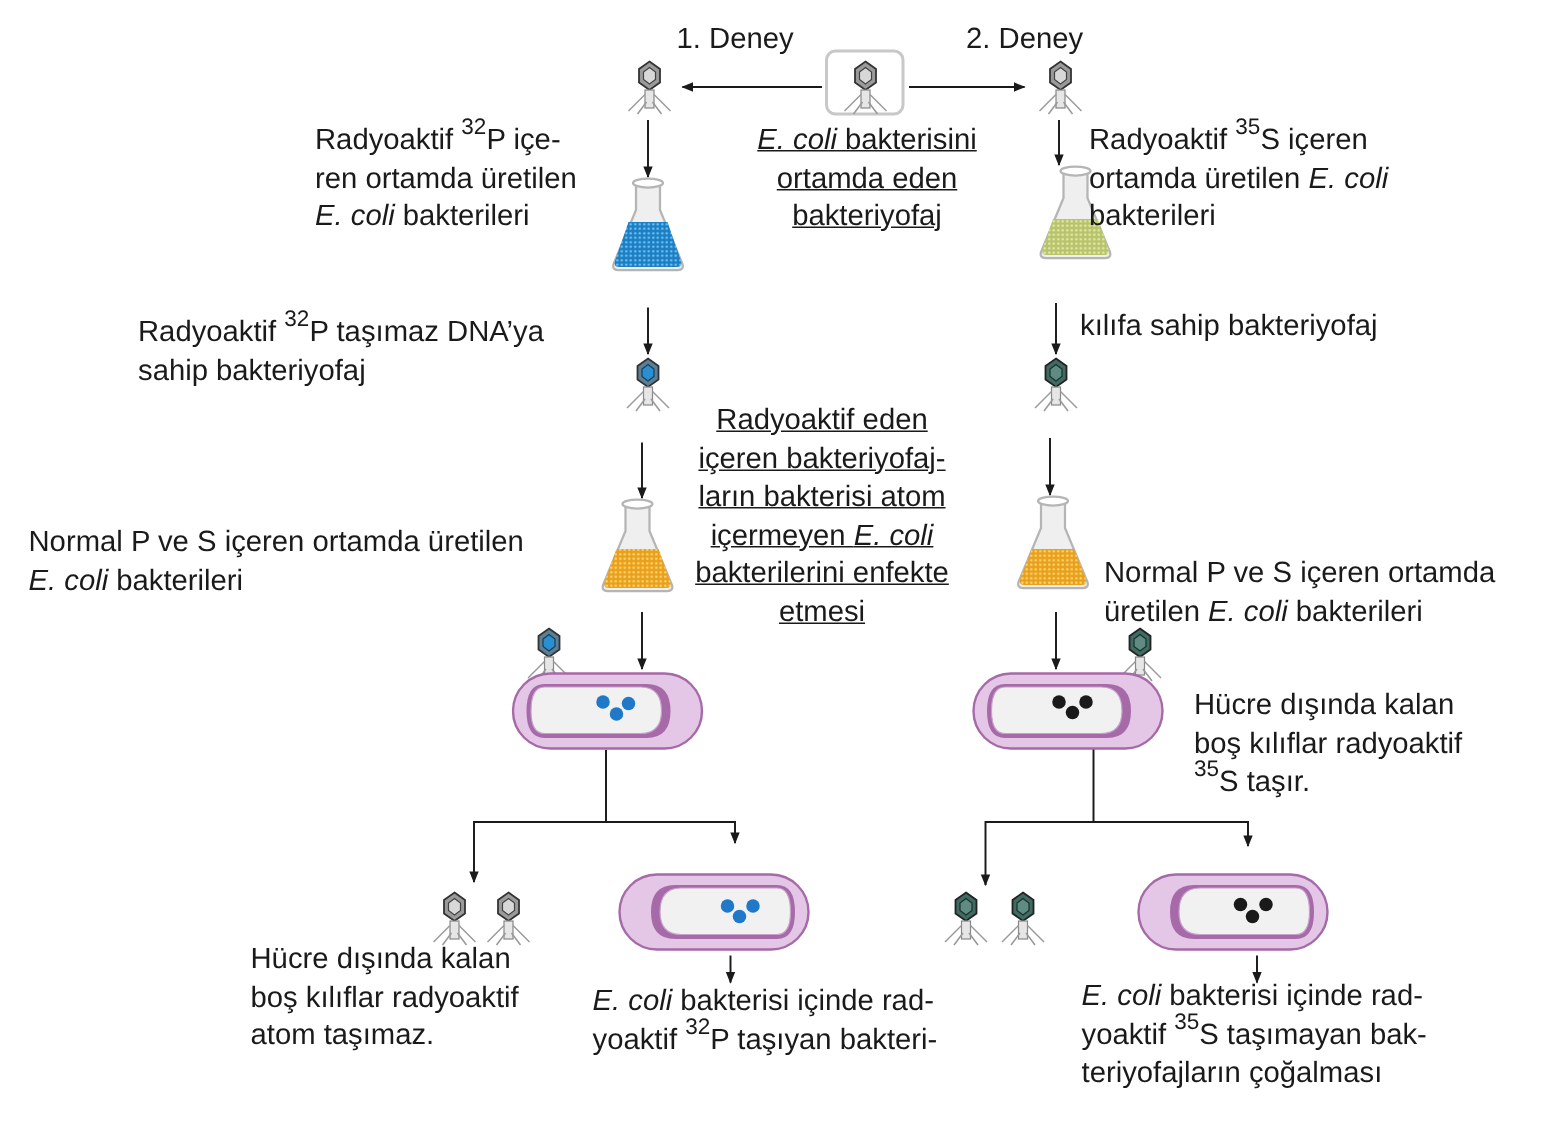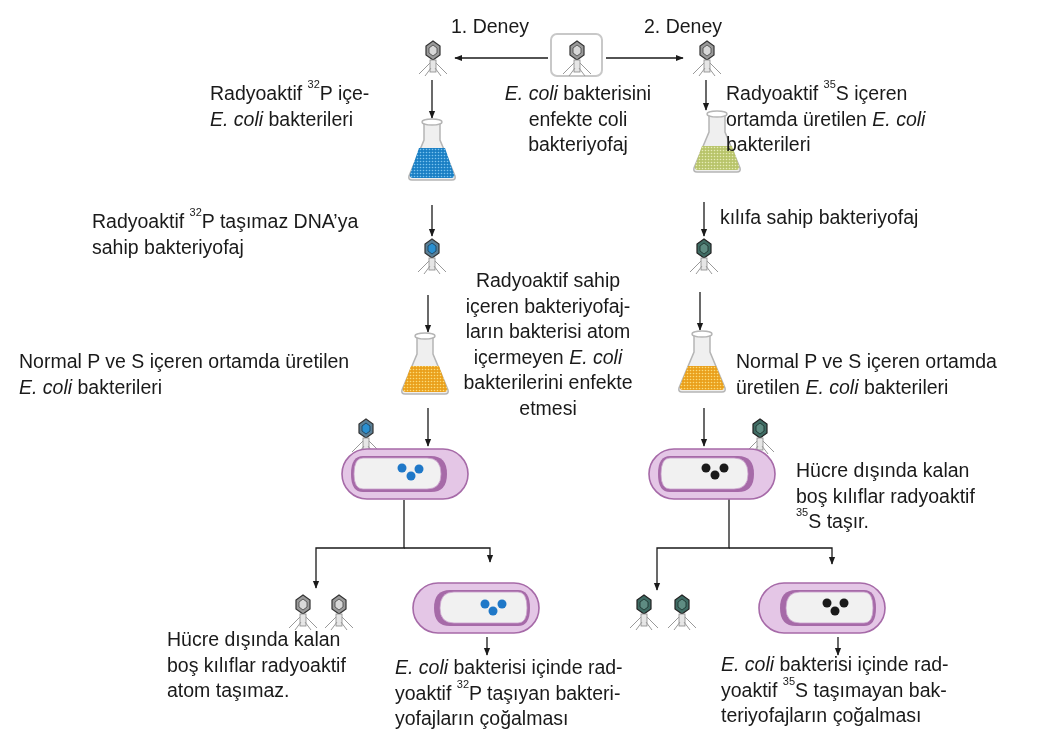--- a/index.html
+++ b/index.html
@@ -1,21 +1,21 @@
 <!DOCTYPE html>
 <html><head>
 <meta charset="utf-8">
 <style>
   html,body{margin:0;padding:0;background:#fff;}
   body{width:1043px;height:751px;position:relative;overflow:hidden;
        font-family:"Liberation Sans",sans-serif;color:#1a1a1a;}
   .t{position:absolute;font-size:19.5px;line-height:25.5px;white-space:nowrap;}
-  .c{text-align:center;}
+  .c{text-align:center;text-decoration:underline;}
   .t i{font-style:italic;}
-  .t sup{font-size:11px;vertical-align:top;position:relative;top:-2px;line-height:11px;}
+  .t sup{font-size:15px;vertical-align:top;position:relative;top:-2px;line-height:11px;}
   svg.lines{position:absolute;left:0;top:0;}
   .ico{position:absolute;}
 </style>
 </head>
 <body>
 
 <svg class="lines" width="1043" height="751">
   <defs>
     <marker id="ah" viewBox="0 0 10 10" refX="9" refY="5" markerWidth="6" markerHeight="6" orient="auto">
       <path d="M0,1 L10,5 L0,9 Z" fill="#1a1a1a"></path>
@@ -186,35 +186,36 @@
   <circle cx="69" cy="21" r="4.5" fill="#1a1a1a"></circle>
   <circle cx="86" cy="21" r="4.5" fill="#1a1a1a"></circle>
   <circle cx="77" cy="29" r="4.5" fill="#1a1a1a"></circle>
 </svg>
 
 <div class="t" style="left:451px;top:14px">1. Deney</div>
 <div class="t" style="left:644px;top:14px">2. Deney</div>
 
 <div class="t c" style="left:478px;top:81px;width:200px">
   <div><i>E. coli</i><span> bakterisini</span></div>
-  <div>enfekte coli</div>
+  <div>ortamda eden</div>
   <div>bakteriyofaj</div>
 </div>
 
 <div class="t c" style="left:458px;top:268px;width:180px">
-  <div>Radyoaktif sahip</div>
+  <div>Radyoaktif eden</div>
   <div>içeren bakteriyofaj-</div>
   <div>ların bakterisi atom</div>
   <div><span>içermeyen </span><i>E. coli</i></div>
   <div>bakterilerini enfekte</div>
   <div>etmesi</div>
 </div>
 
 <div class="t" style="left:210px;top:81px">
   <div><span>Radyoaktif </span><sup>32</sup><span>P</span><span> içe-</span></div>
+  <div>ren ortamda üretilen</div>
   <div><i>E. coli</i><span> bakterileri</span></div>
 </div>
 
 <div class="t" style="left:92px;top:209px">
   <div><span>Radyoaktif </span><sup>32</sup><span>P</span><span> taşımaz DNA’ya</span></div>
   <div>sahip bakteriyofaj</div>
 </div>
 
 <div class="t" style="left:19px;top:349px">
   <div>Normal P ve S içeren ortamda üretilen</div>
@@ -223,34 +224,33 @@
 
 <div class="t" style="left:167px;top:627px">
   <div>Hücre dışında kalan</div>
   <div>boş kılıflar radyoaktif</div>
   <div>atom taşımaz.</div>
 </div>
 
 <div class="t" style="left:395px;top:655px">
   <div><i>E. coli</i><span> bakterisi içinde rad-</span></div>
   <div><span>yoaktif </span><sup>32</sup><span>P</span><span> taşıyan bakteri-</span></div>
-  <div>yofajların çoğalması</div>
 </div>
 
 <div class="t" style="left:726px;top:81px">
   <div><span>Radyoaktif </span><sup>35</sup><span>S</span><span> içeren</span></div>
   <div><span>ortamda üretilen </span><i>E. coli</i></div>
   <div>bakterileri</div>
 </div>
 
 <div class="t" style="left:720px;top:205px">
   <div>kılıfa sahip bakteriyofaj</div>
 </div>
 
-<div class="t" style="left:736px;top:349px">
+<div class="t" style="left:736px;top:370px">
   <div>Normal P ve S içeren ortamda</div>
   <div><span>üretilen </span><i>E. coli</i><span> bakterileri</span></div>
 </div>
 
 <div class="t" style="left:796px;top:458px">
   <div>Hücre dışında kalan</div>
   <div>boş kılıflar radyoaktif</div>
   <div><sup>35</sup><span>S taşır.</span></div>
 </div>
 

